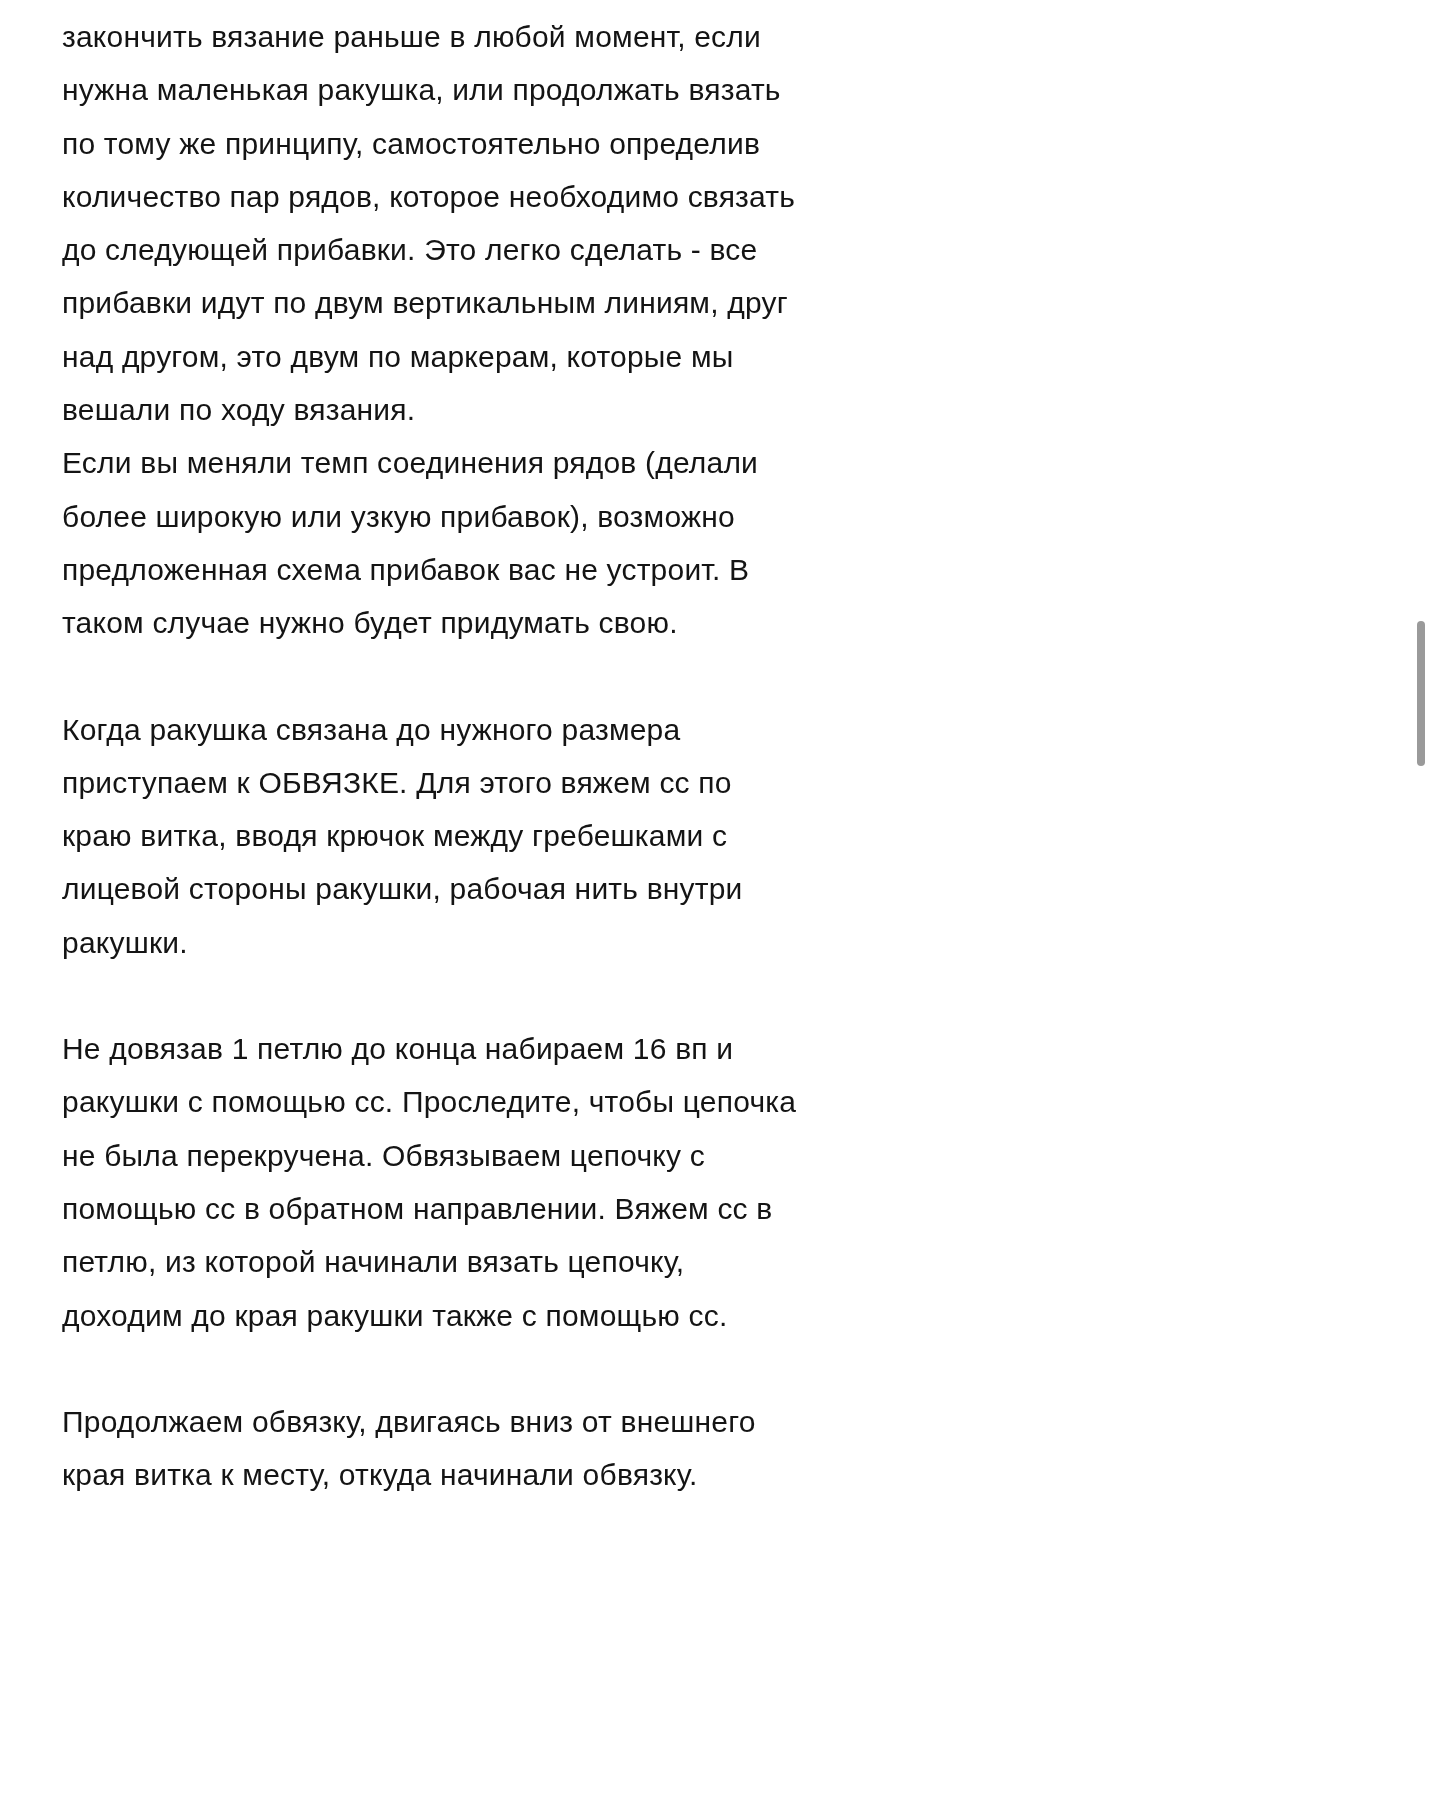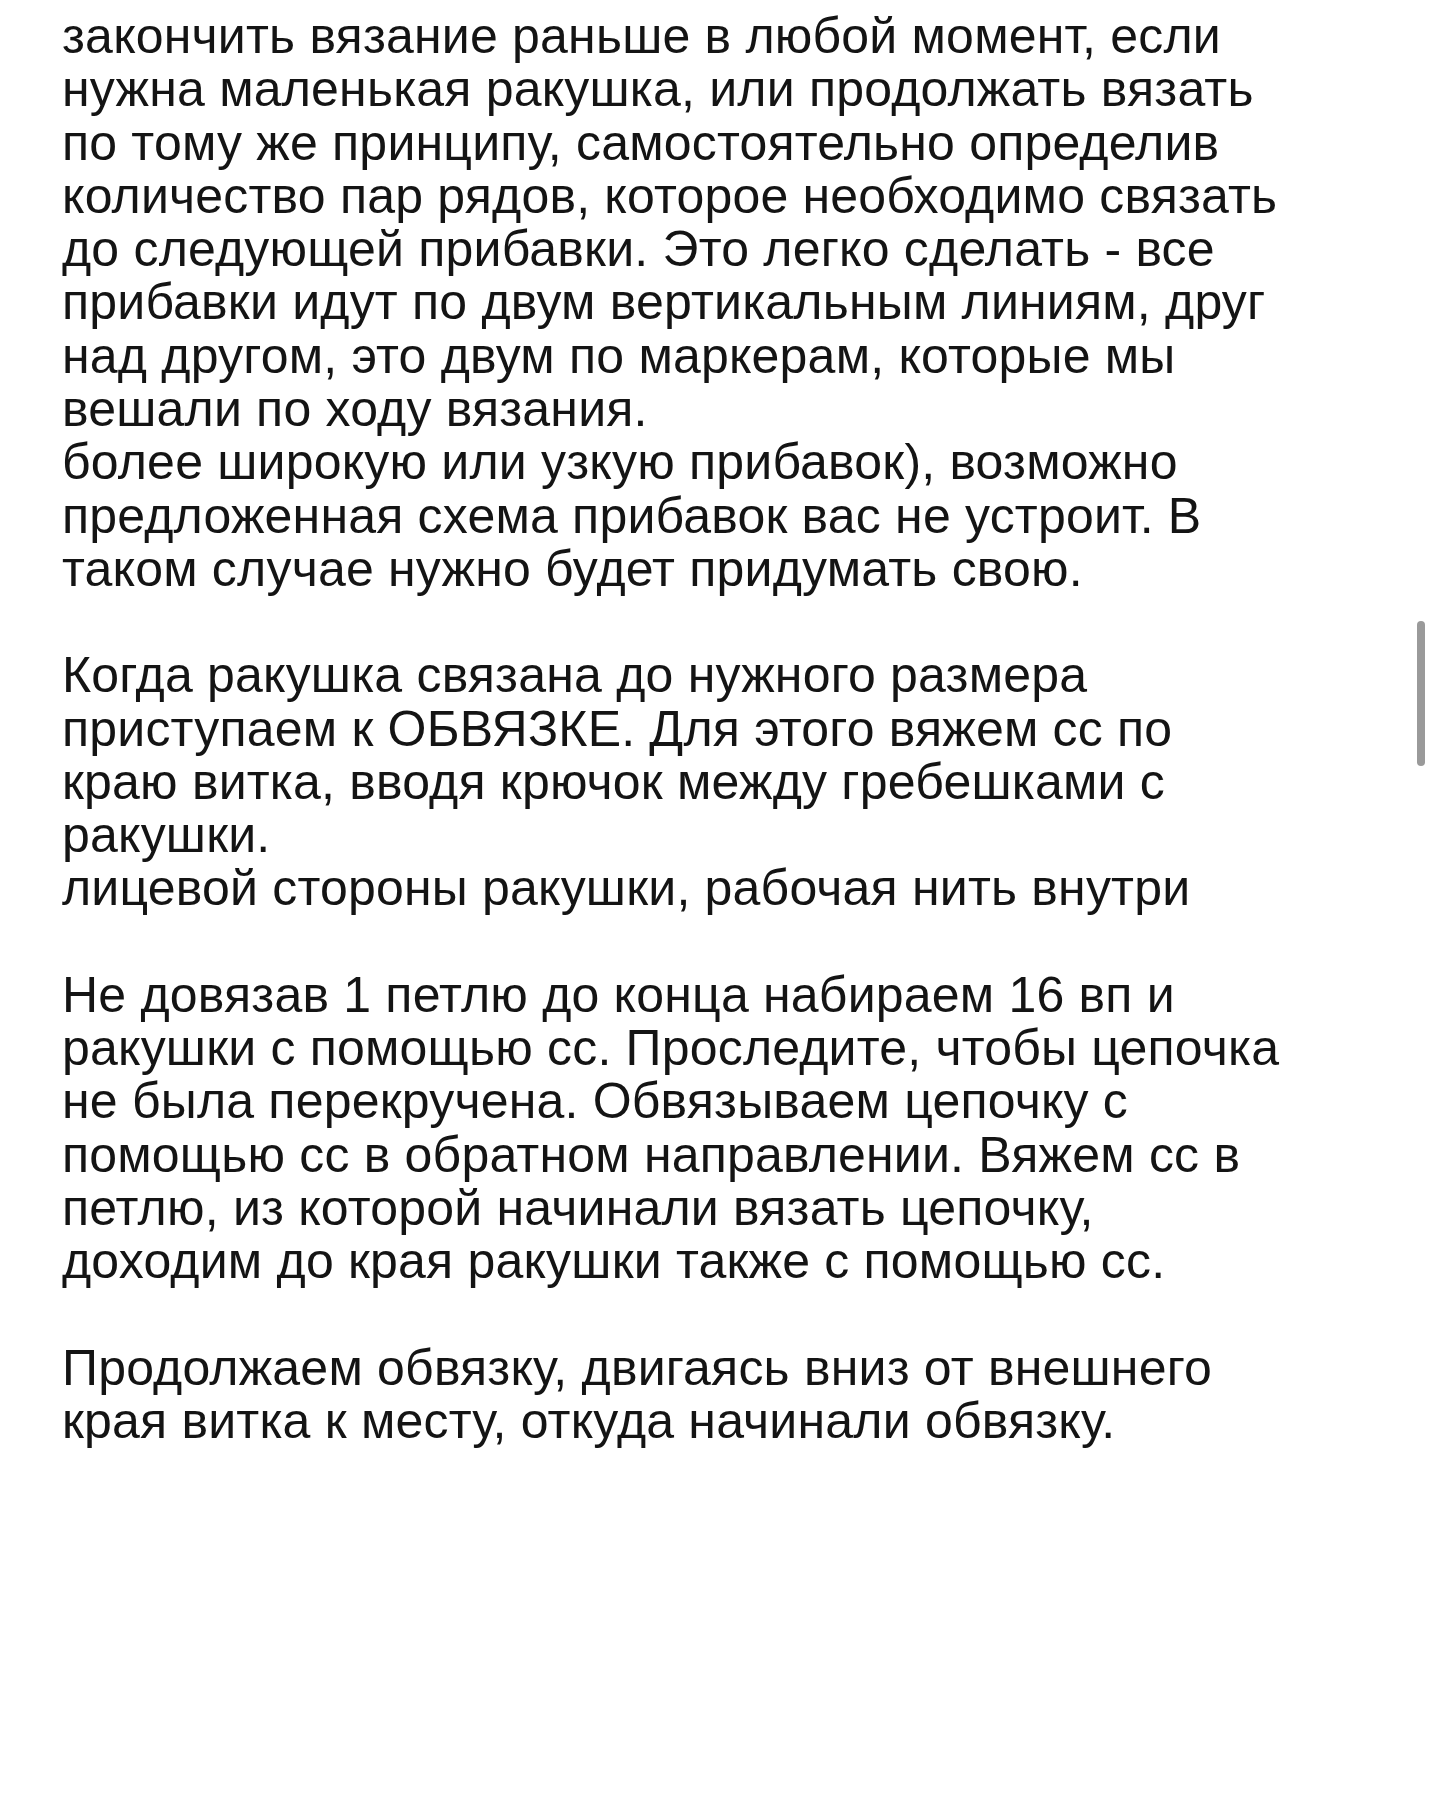--- a/index.html
+++ b/index.html
@@ -16,21 +16,21 @@
       color: #141414;
     }
     .content {
       position: absolute;
       left: 62px;
       top: 10px;
       width: 1340px;
     }
     .para {
       margin: 0;
-      font-size: 50px;
+      font-size: 30px;
       line-height: 53.3px;
       letter-spacing: 0.2px;
     }
     .line {
       display: block;
       white-space: nowrap;
     }
     .gap-small { height: 0px; }
     .gap-big { height: 53px; }
     .scrollbar {
@@ -55,33 +55,34 @@
     <span class="line">количество пар рядов, которое необходимо связать</span>
     <span class="line">до следующей прибавки. Это легко сделать - все</span>
     <span class="line">прибавки идут по двум вертикальным линиям, друг</span>
     <span class="line">над другом, это двум по маркерам, которые мы</span>
     <span class="line">вешали по ходу вязания.</span>
   </p>
 
   <div class="gap-small"></div>
 
   <p class="para">
+    <span class="line">Если вы меняли темп соединения рядов (делали</span>
     <span class="line">более широкую или узкую прибавок), возможно</span>
     <span class="line">предложенная схема прибавок вас не устроит. В</span>
     <span class="line">таком случае нужно будет придумать свою.</span>
   </p>
 
   <div class="gap-big"></div>
 
   <p class="para">
     <span class="line">Когда ракушка связана до нужного размера</span>
     <span class="line">приступаем к ОБВЯЗКЕ. Для этого вяжем сс по</span>
     <span class="line">краю витка, вводя крючок между гребешками с</span>
+    <span class="line">лицевой стороны ракушки, рабочая нить внутри</span>
     <span class="line">ракушки.</span>
-    <span class="line">лицевой стороны ракушки, рабочая нить внутри</span>
   </p>
 
   <div class="gap-big"></div>
 
   <p class="para">
     <span class="line">Не довязав 1 петлю до конца набираем 16 вп и</span>
     <span class="line">ракушки с помощью сс. Проследите, чтобы цепочка</span>
     <span class="line">не была перекручена. Обвязываем цепочку с</span>
     <span class="line">помощью сс в обратном направлении. Вяжем сс в</span>
     <span class="line">петлю, из которой начинали вязать цепочку,</span>

